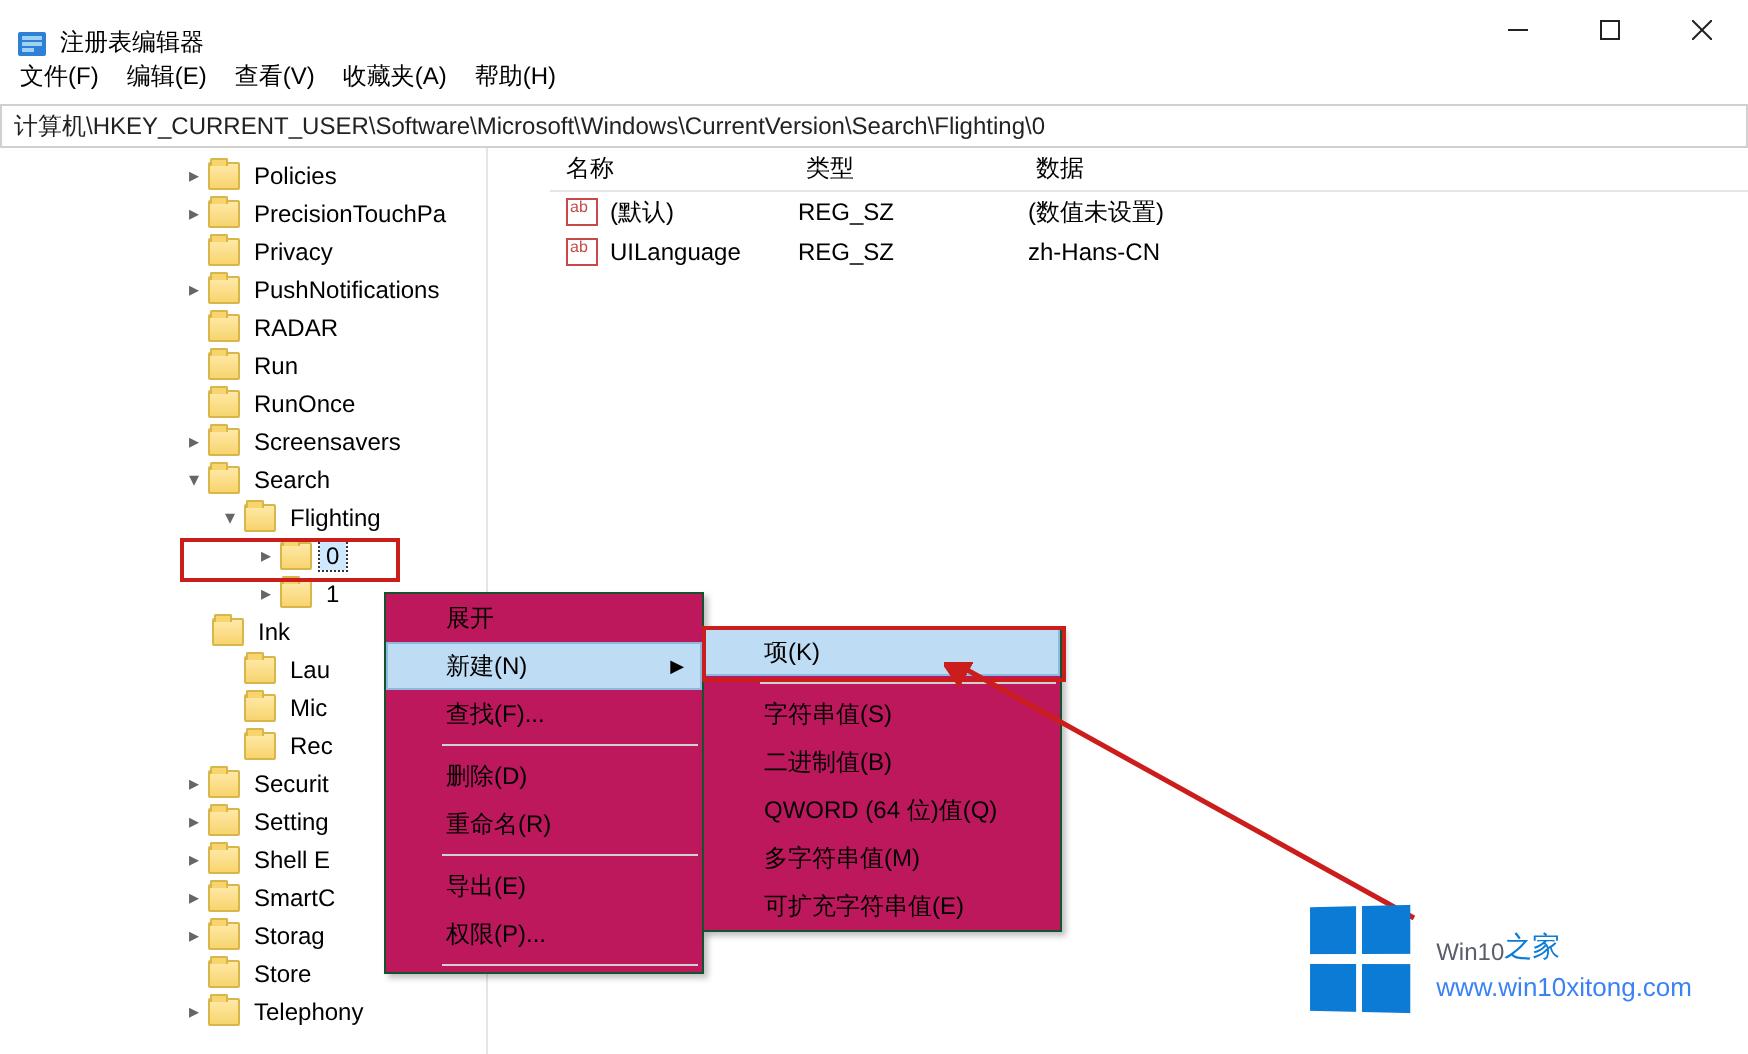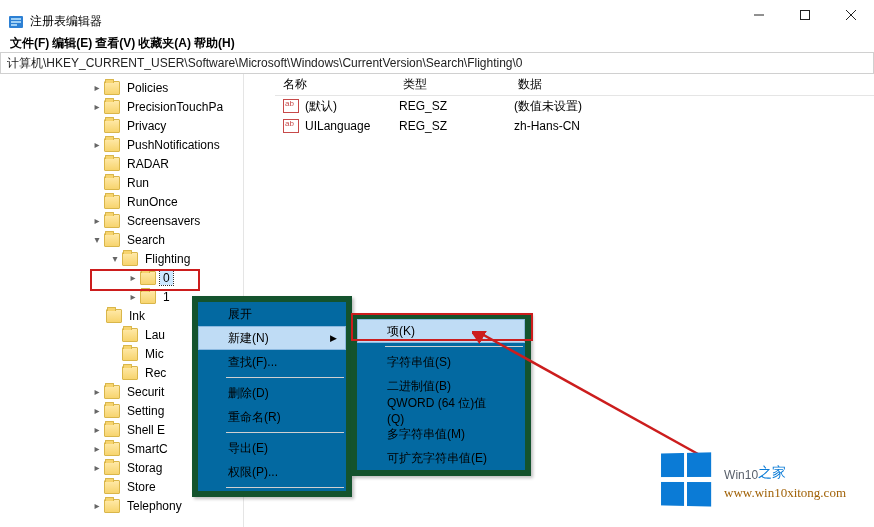--- a/index.html
+++ b/index.html
@@ -4,21 +4,21 @@
 <style>
 * { margin: 0; padding: 0; box-sizing: border-box; font-family: "Microsoft YaHei", "Segoe UI", sans-serif; font-size: 12px; }
 body { width: 874px; height: 527px; background: #fff; position: relative; overflow: hidden; }
 
 .titlebar { height: 30px; display: flex; align-items: flex-end; padding-left: 8px; }
 .titlebar-icon { width: 16px; height: 16px; margin-right: 6px; display: inline-flex; }
 .titlebar-controls { margin-left: auto; display: flex; }
 .tbc { width: 46px; height: 30px; display: flex; align-items: center; justify-content: center; }
 .tbc svg { width: 10px; height: 10px; }
 
-.menubar { height: 22px; display: flex; gap: 3px; padding: 0 10px; align-items: flex-end; font-weight: bold; }
+.menubar { height: 22px; display: flex; gap: 14px; padding: 0 10px; align-items: flex-start; }
 
 .addressbar { height: 22px; border: 1px solid #d0d0d0; display: flex; align-items: center; padding: 0 6px; font-size: 12px; color: #222; }
 
 .content { display: flex; height: 453px; }
 .tree { width: 244px; border-right: 1px solid #e5e5e5; overflow: hidden; position: relative; }
 .values { flex: 1; margin-left: 31px; }
 
 .tree-nodes { padding-top: 4px; }
 .node { height: 19px; display: flex; align-items: center; white-space: nowrap; }
 .expander { width: 14px; text-align: center; color: #666; font-size: 10px; user-select: none; }
@@ -29,38 +29,38 @@
 .highlight-box { position: absolute; border: 2px solid #cc1d1d; left: 90px; top: 195px; width: 110px; height: 22px; }
 
 .cols { display: flex; height: 22px; border-bottom: 1px solid #e5e5e5; align-items: center; }
 .col { padding-left: 8px; font-size: 12px; }
 .col.name { width: 120px; } .col.type { width: 115px; } .col.data { flex: 1; }
 
 .row { display: flex; height: 20px; align-items: center; }
 .val-icon { width: 16px; height: 14px; border: 1px solid #c74a4a; background: #fff; margin-left: 8px; margin-right: 6px; position: relative; }
 .val-icon::after { content: "ab"; font-size: 8px; color: #c74a4a; position: absolute; left: 1px; top: -1px; }
 
-.ctxmenu { position: absolute; background: #0369a1; border: 6px solid #14532d; box-shadow: 2px 2px 3px rgba(0,0,0,.25); }
+.ctxmenu { position: absolute; background: #be185d; border: 1px solid #14532d; box-shadow: 2px 2px 3px rgba(0,0,0,.25); }
 .ctxmenu .item { height: 24px; display: flex; align-items: center; padding: 0 28px 0 30px; position: relative; }
 .ctxmenu .item.hover { background: #bfdcf5; border: 1px solid #8cb9e0; padding: 0 27px 0 29px; }
 .ctxmenu .sep { height: 1px; background: #d0d0d0; margin: 3px 2px 3px 28px; }
 .ctxmenu .sub-arrow { position: absolute; right: 8px; font-size: 9px; }
 
 #ctx1 { left: 192px; top: 296px; width: 160px; }
 #ctx2 { left: 351px; top: 313px; width: 180px; }
 .sub-highlight { position: absolute; border: 2px solid #cc1d1d; left: 351px; top: 313px; width: 182px; height: 28px; pointer-events: none; }
 
 .arrow-line { position: absolute; left: 472px; top: 331px; width: 240px; height: 130px; pointer-events: none; }
 
 .watermark { position: absolute; right: 28px; bottom: 20px; display: flex; align-items: center; gap: 10px; }
 .win-logo { display: flex; flex-wrap: wrap; width: 54px; height: 54px; gap: 3px; transform: perspective(200px) rotateY(-10deg); }
 .win-logo div { background: #0b7bd6; width: 24px; height: 24px; }
 .wm-text .big { font-size: 22px; color: #585f6a; font-weight: 500; }
 .wm-text .big span.accent { color: #0b7bd6; font-size: 14px; vertical-align: 2px; }
-.wm-text .url { font-size: 13px; color: #a16207; font-family: Liberation Serif, serif; }
+.wm-text .url { font-size: 13px; color: #3b82f6; }
 </style>
 </head>
 <body>
 
 <div class="titlebar">
   <span class="titlebar-icon">
     <svg viewBox="0 0 16 16">
         <rect x="1" y="2" width="14" height="12" fill="#2d80d4" rx="1"></rect>
         <rect x="3" y="4" width="10" height="2" fill="#9fd0f5"></rect>
         <rect x="3" y="7" width="10" height="2" fill="#9fd0f5"></rect>

